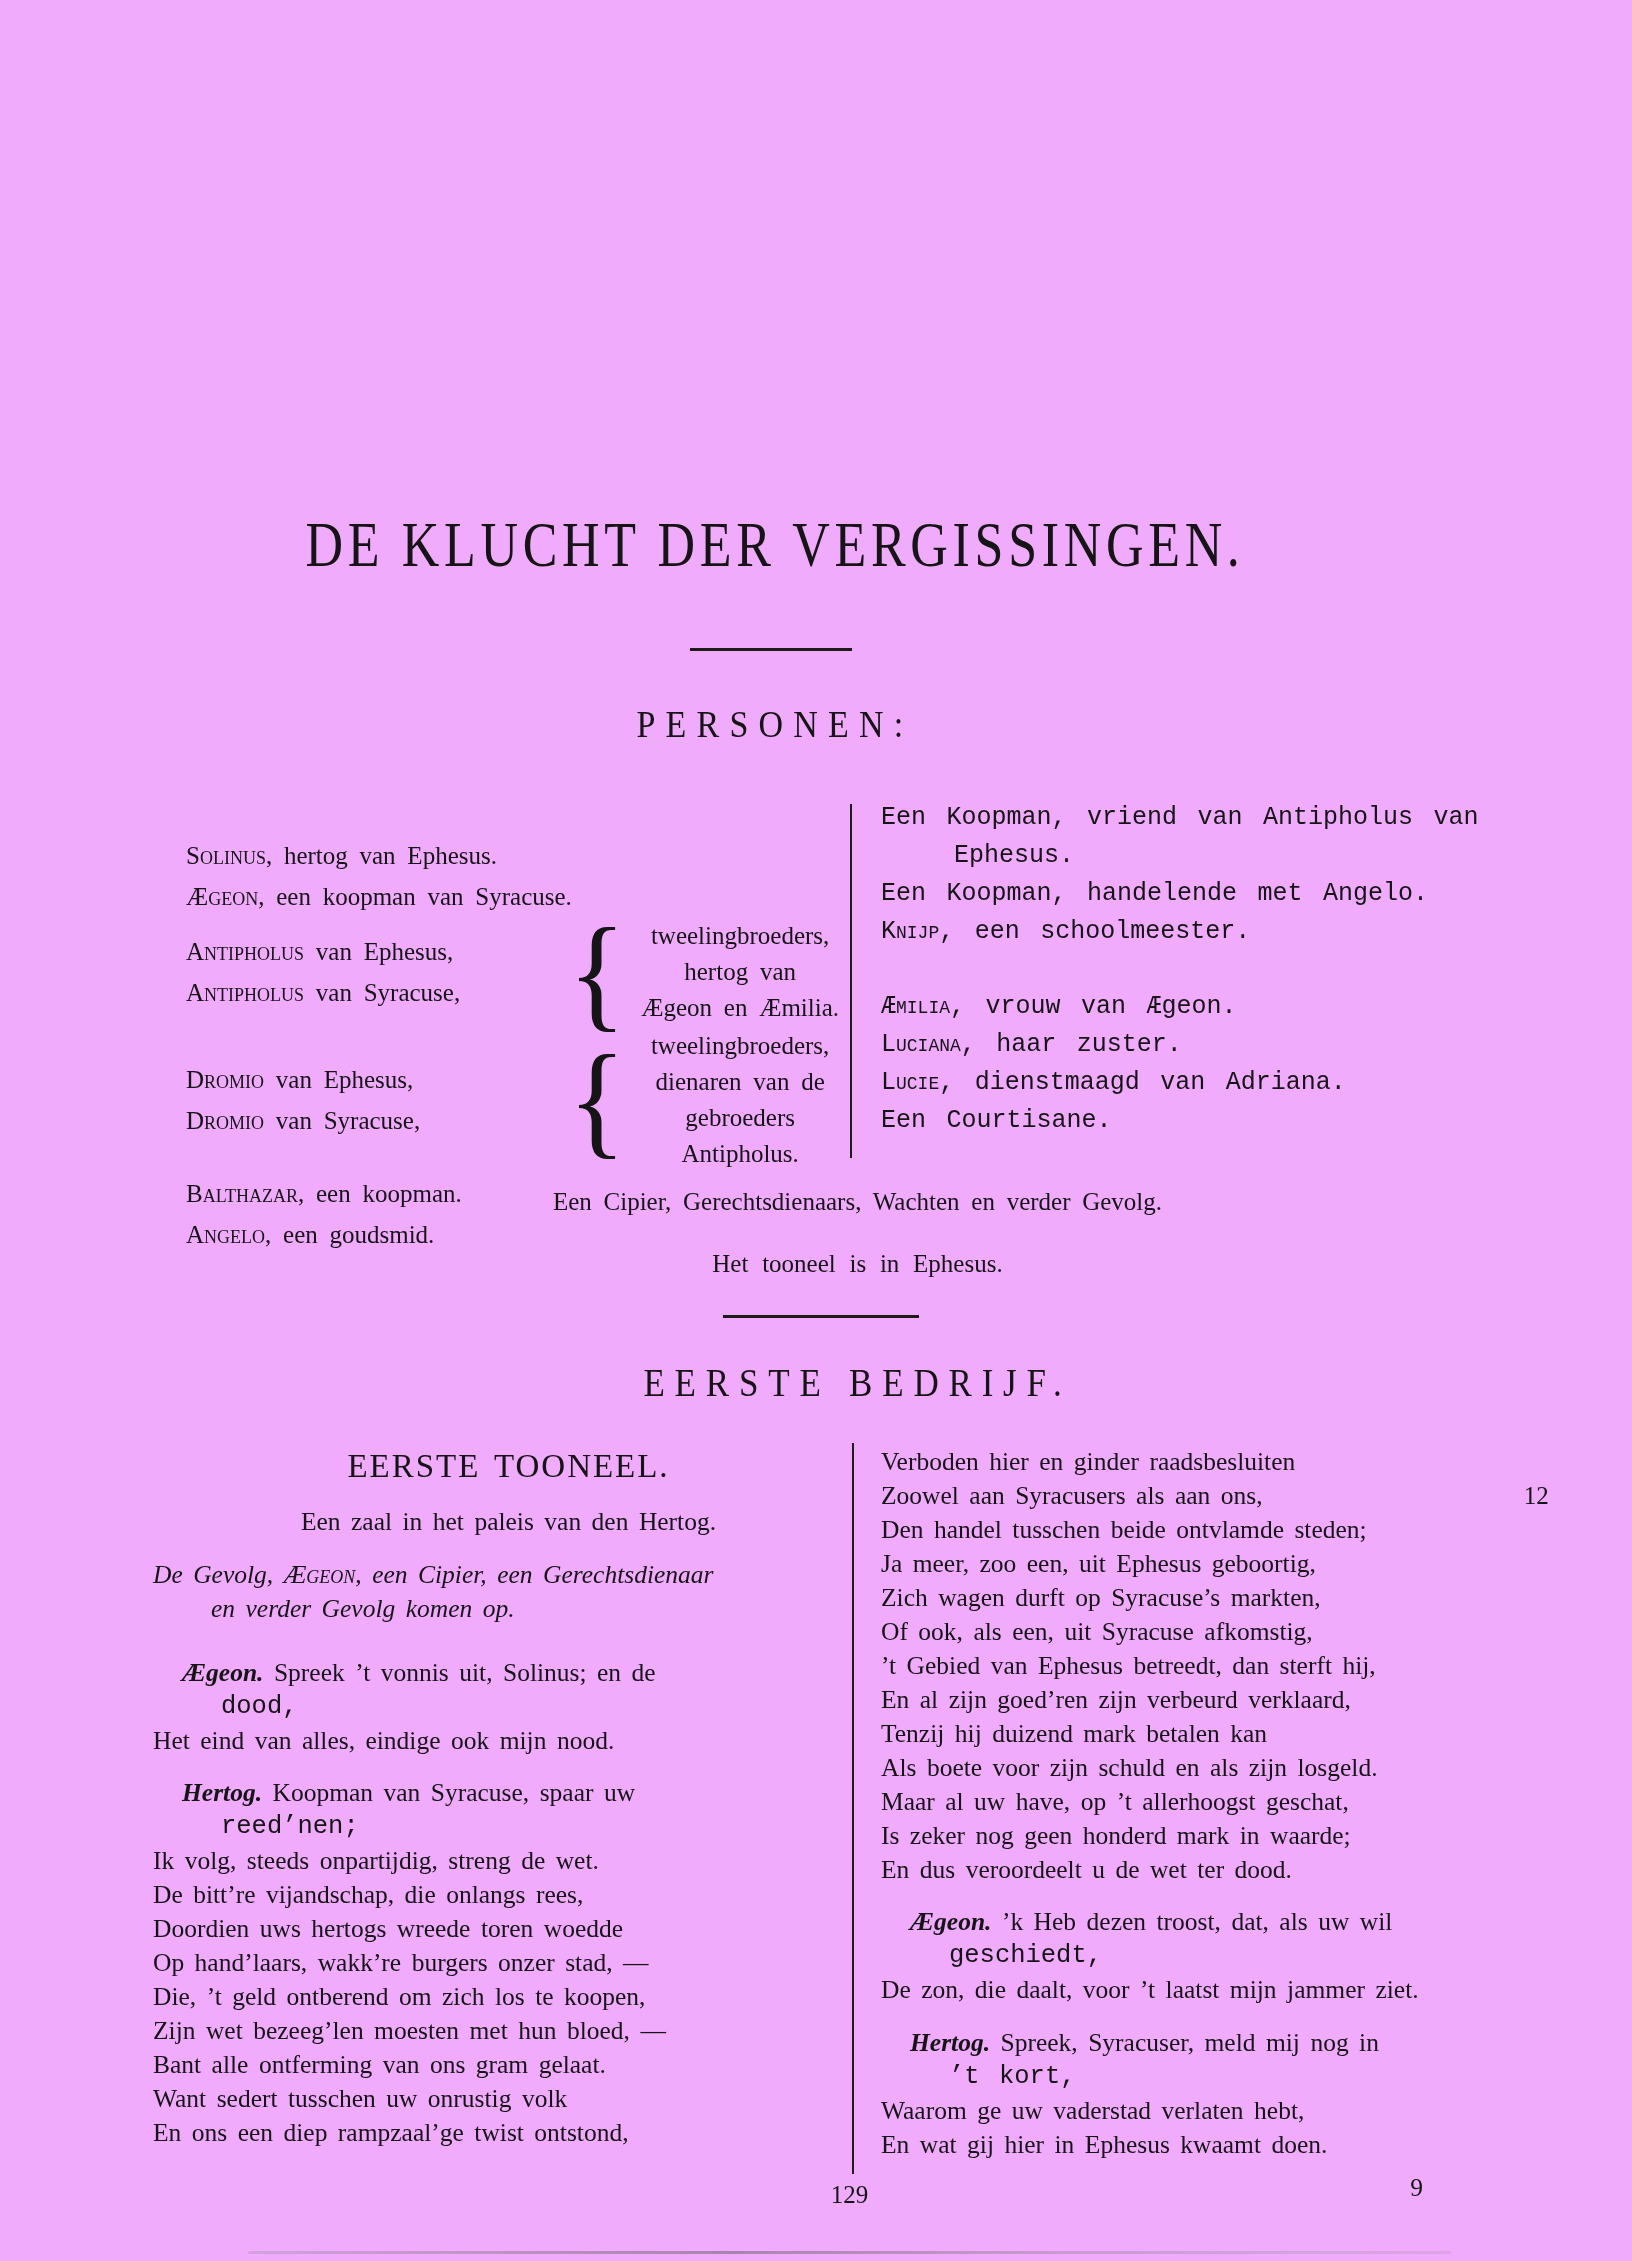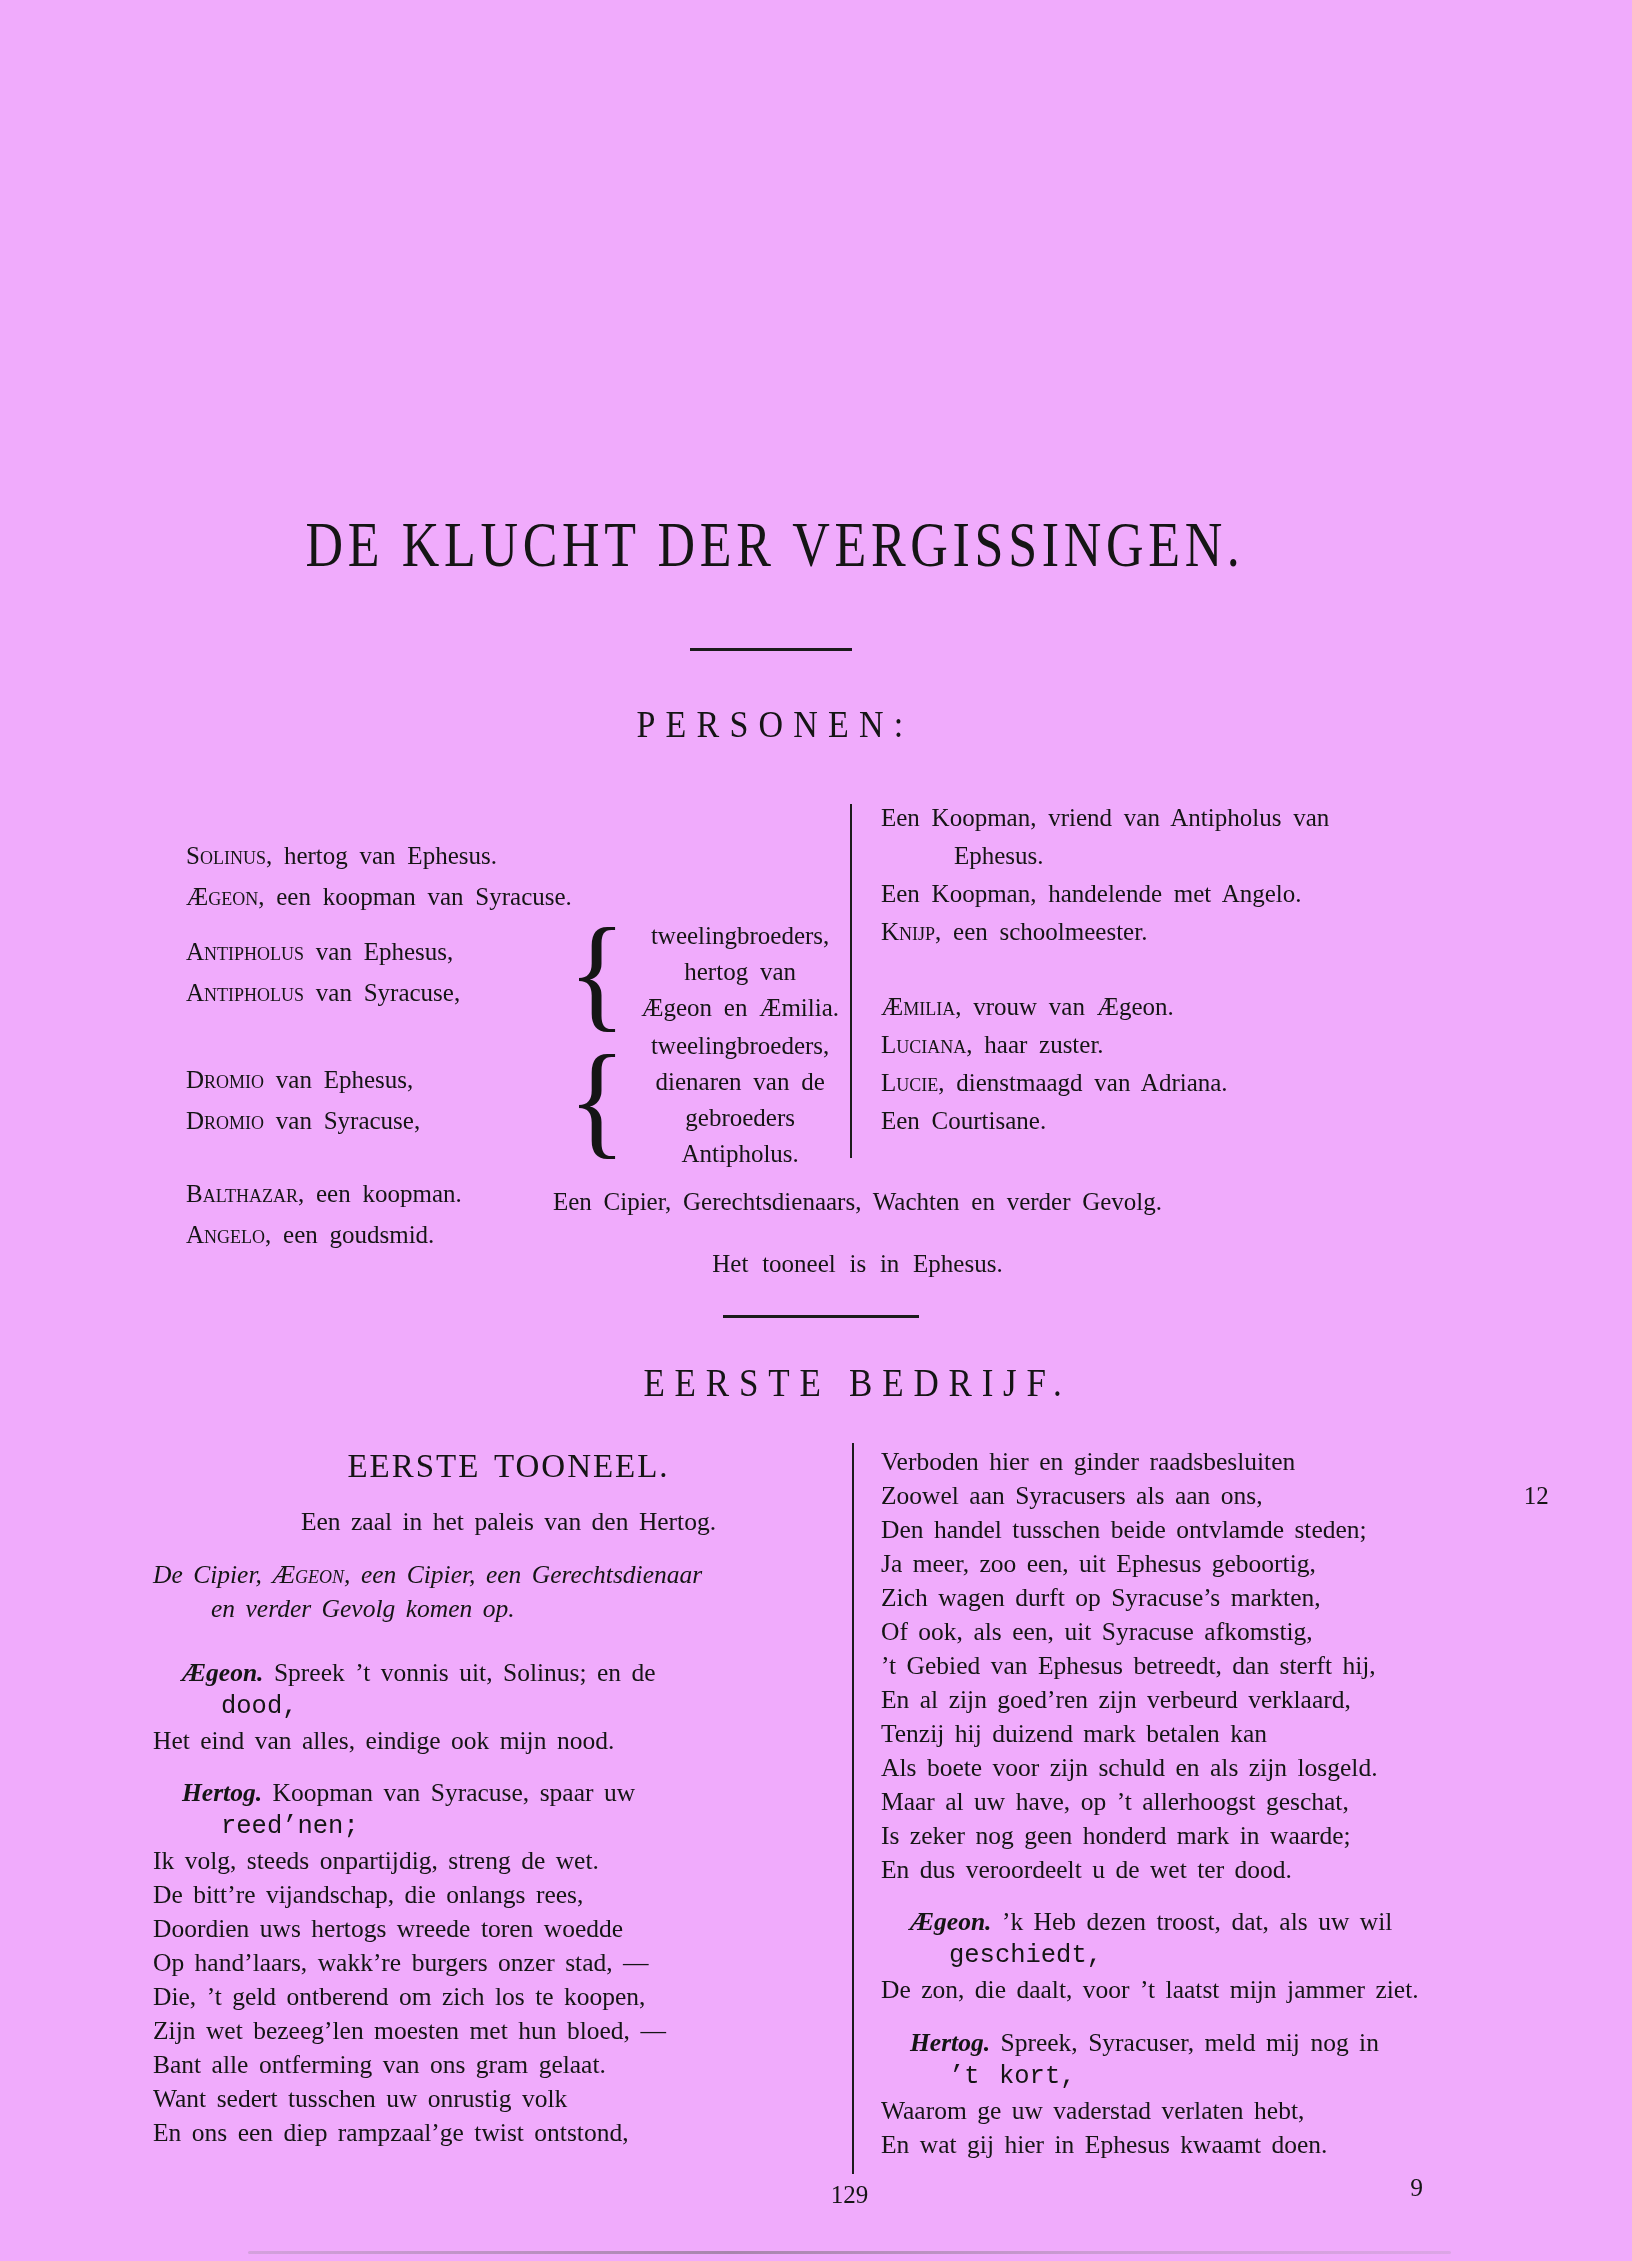--- a/index.html
+++ b/index.html
@@ -84,20 +84,21 @@
     line-height: 36px;
   }
 
   .cast-right {
     position: absolute;
     left: 881px;
     top: 799px;
     width: 673px;
     font-size: 25px;
     word-spacing: 0.22em;
+    font-family: Liberation Mono, monospace;
   }
   .cast-right .p-line { line-height: 38px; white-space: nowrap; }
   .cast-right .cont { padding-left: 73px; }
   .cast-gap { height: 37px; }
 
   .vdivider {
     position: absolute;
     width: 2px;
     background: #1c1c1c;
   }
@@ -266,21 +267,21 @@
   <div class="extras-line">Een Cipier, Gerechtsdienaars, Wachten en verder Gevolg.</div>
   <div class="setting-line">Het tooneel is in Ephesus.</div>
 
   <div class="rule" id="rule-act"></div>
 
   <div class="act-heading">EERSTE BEDRIJF.</div>
 
   <div class="col" id="col-left">
     <div class="scene-heading">EERSTE TOONEEL.</div>
     <div class="scene-setting">Een zaal in het paleis van den Hertog.</div>
-    <div class="line stage-dir"><span>De Cipier, </span><span class="sc">Ægeon</span><span>, een Cipier, een Gerechtsdienaar</span></div>
+    <div class="line stage-dir"><span>De Gevolg, </span><span class="sc">Ægeon</span><span>, een Cipier, een Gerechtsdienaar</span></div>
     <div class="line stage-dir-cont">en verder Gevolg komen op.</div>
 
     <div class="line sp-line"><span class="speaker">Ægeon.</span> <span>Spreek ’t vonnis uit, Solinus; en de</span></div>
     <div class="line cont-line">dood,</div>
     <div class="line">Het eind van alles, eindige ook mijn nood.</div>
 
     <div class="line sp-line gap-before"><span class="speaker">Hertog.</span> <span>Koopman van Syracuse, spaar uw</span></div>
     <div class="line cont-line">reed’nen;</div>
     <div class="line">Ik volg, steeds onpartijdig, streng de wet.</div>
     <div class="line">De bitt’re vijandschap, die onlangs rees,</div>

